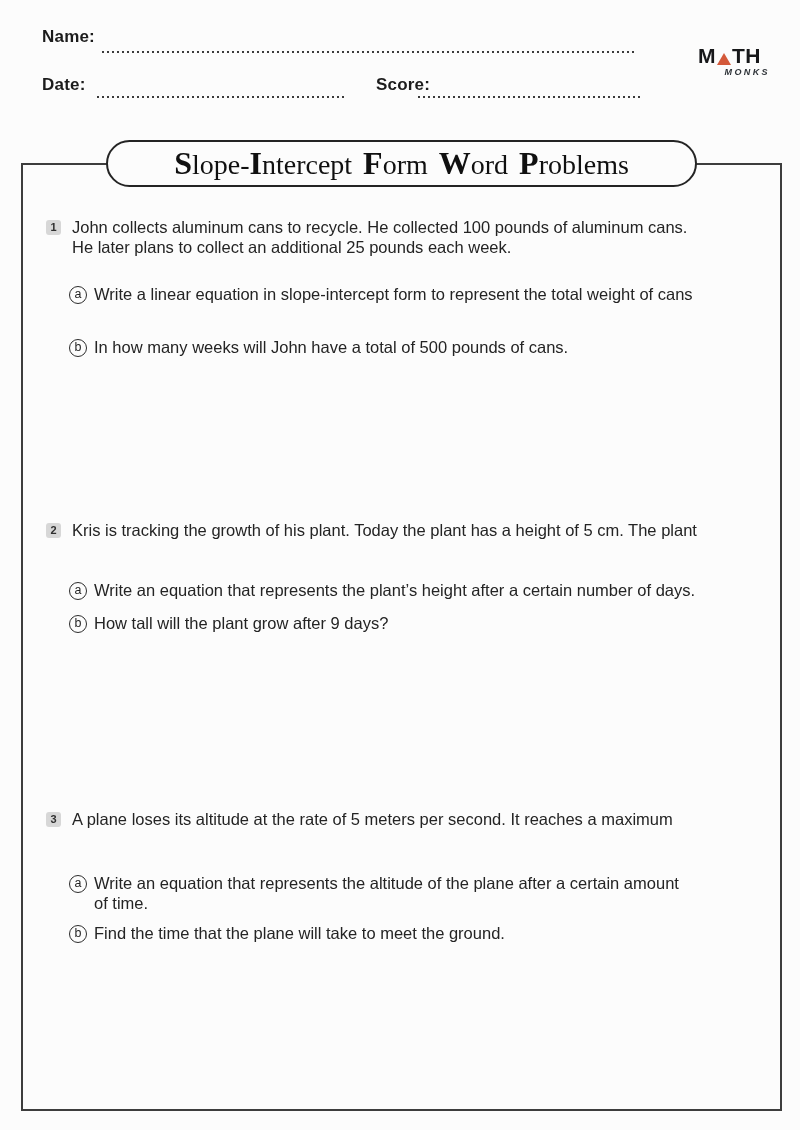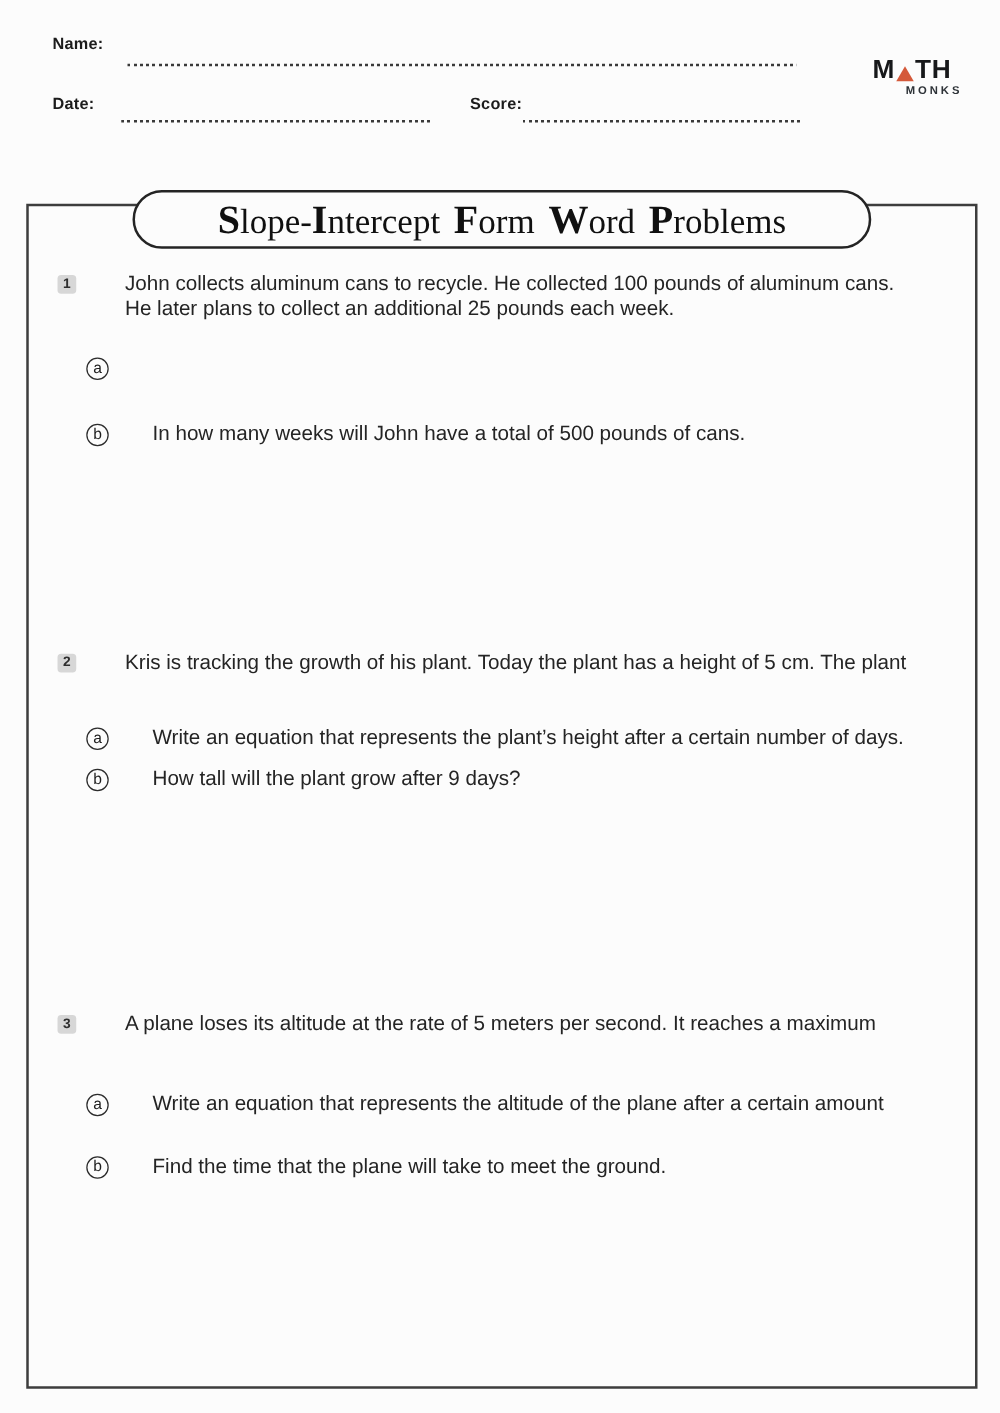--- a/index.html
+++ b/index.html
@@ -6,45 +6,45 @@
   html,body { width:800px; height:1130px; }
   body {
     position:relative;
     background:#fcfcfc;
     font-family:"Liberation Sans", sans-serif;
     color:#262626;
     overflow:hidden;
   }
 
   
-  .field-label { position:absolute; font-size:13px; font-weight:bold; color:#1c1c1c; letter-spacing:0.2px; }
+  .field-label { position:absolute; font-size:17px; font-weight:bold; color:#1c1c1c; letter-spacing:0.2px; }
   .lbl-name  { left:42px;  top:27px; }
   .lbl-date  { left:42px;  top:75px; }
   .lbl-score { left:376px; top:75px; }
 
   .dotline {
     position:absolute; height:2.2px;
     background-image:repeating-linear-gradient(to right, #3a3a3a 0 2.3px, transparent 2.3px 5px);
   }
   .line-name  { left:102px; top:51px; width:535px; }
   .line-date  { left:97px;  top:96px; width:247px; }
   .line-score { left:418px; top:96px; width:224px; }
 
   
   .logo { position:absolute; left:698px; top:45px; width:74px; }
   .logo-row { display:flex; align-items:flex-end; justify-content:flex-start;
               font-weight:bold; font-size:21px; line-height:1; color:#17181a; letter-spacing:0.5px; }
   .logo-tri { width:0; height:0; border-left:7px solid transparent; border-right:7px solid transparent;
               margin:0 1px 1px 1px; }
   .logo-sub { font-size:9px; font-weight:bold; letter-spacing:2.4px; color:#2e3338;
-              text-align:right; margin-top:1px; padding-right:2px; }
+              text-align:right; margin-top:1px; padding-right:2px;font-style:italic; }
 
   
   .title-pill {
-    position:absolute; left:106px; top:152px; width:591px; height:47px;
+    position:absolute; left:106px; top:140px; width:591px; height:47px;
     background:#fcfcfc; border:2px solid #242424; border-radius:24px;
     display:flex; align-items:center; justify-content:center;
     z-index:2;
     font-family:"Liberation Serif", serif;
     font-size:28px; color:#101010;
   }
   .seg { white-space:pre; }
   .seg b { font-size:32px; font-weight:bold; }
   .seg.gap { margin-left:11px; }
 
@@ -60,21 +60,21 @@
     background:#d7d7d7; border-radius:3px;
     color:#2f2f2f; font-size:11px; font-weight:bold; text-align:center; line-height:15px;
   }
   .circ {
     flex:none; width:18px; height:18px; margin-top:1px;
     border:1.7px solid #2c2c2c; border-radius:50%;
     font-size:12.5px; line-height:14.5px; text-align:center; color:#1f1f1f;
   }
   .ptext { margin-left:11px; font-size:16.5px; line-height:19.5px; color:#242424; }
   .subtext { margin-left:7px; font-size:16.5px; line-height:19.5px; color:#242424; }
-  .tline { white-space:nowrap;margin-left:28px; }
+  .tline { white-space:nowrap; }
 
   
   .p1-head { left:23px; top:53px; }
   .p1-a    { left:46px; top:120px; }
   .p1-b    { left:46px; top:173px; }
   .p2-head { left:23px; top:356px; }
   .p2-a    { left:46px; top:416px; }
   .p2-b    { left:46px; top:449px; }
   .p3-head { left:23px; top:645px; }
   .p3-a    { left:46px; top:709px; }
@@ -116,20 +116,21 @@
   <div class="prow p1-head">
     <span class="badge">1</span>
     <div class="ptext">
       <div class="tline">John collects aluminum cans to recycle. He collected 100 pounds of aluminum cans.</div>
       <div class="tline">He later plans to collect an additional 25 pounds each week.</div>
     </div>
   </div>
   <div class="prow p1-a">
     <span class="circ">a</span>
     <div class="subtext">
+      <div class="tline">Write a linear equation in slope-intercept form to represent the total weight of cans</div>
     </div>
   </div>
   <div class="prow p1-b">
     <span class="circ">b</span>
     <div class="subtext">
       <div class="tline">In how many weeks will John have a total of 500 pounds of cans.</div>
     </div>
   </div>
 
   <div class="prow p2-head">
@@ -154,20 +155,21 @@
   <div class="prow p3-head">
     <span class="badge">3</span>
     <div class="ptext">
       <div class="tline">A plane loses its altitude at the rate of 5 meters per second. It reaches a maximum</div>
     </div>
   </div>
   <div class="prow p3-a">
     <span class="circ">a</span>
     <div class="subtext">
       <div class="tline">Write an equation that represents the altitude of the plane after a certain amount</div>
+      <div class="tline">of time.</div>
     </div>
   </div>
   <div class="prow p3-b">
     <span class="circ">b</span>
     <div class="subtext">
       <div class="tline">Find the time that the plane will take to meet the ground.</div>
     </div>
   </div>
 
 </div>

